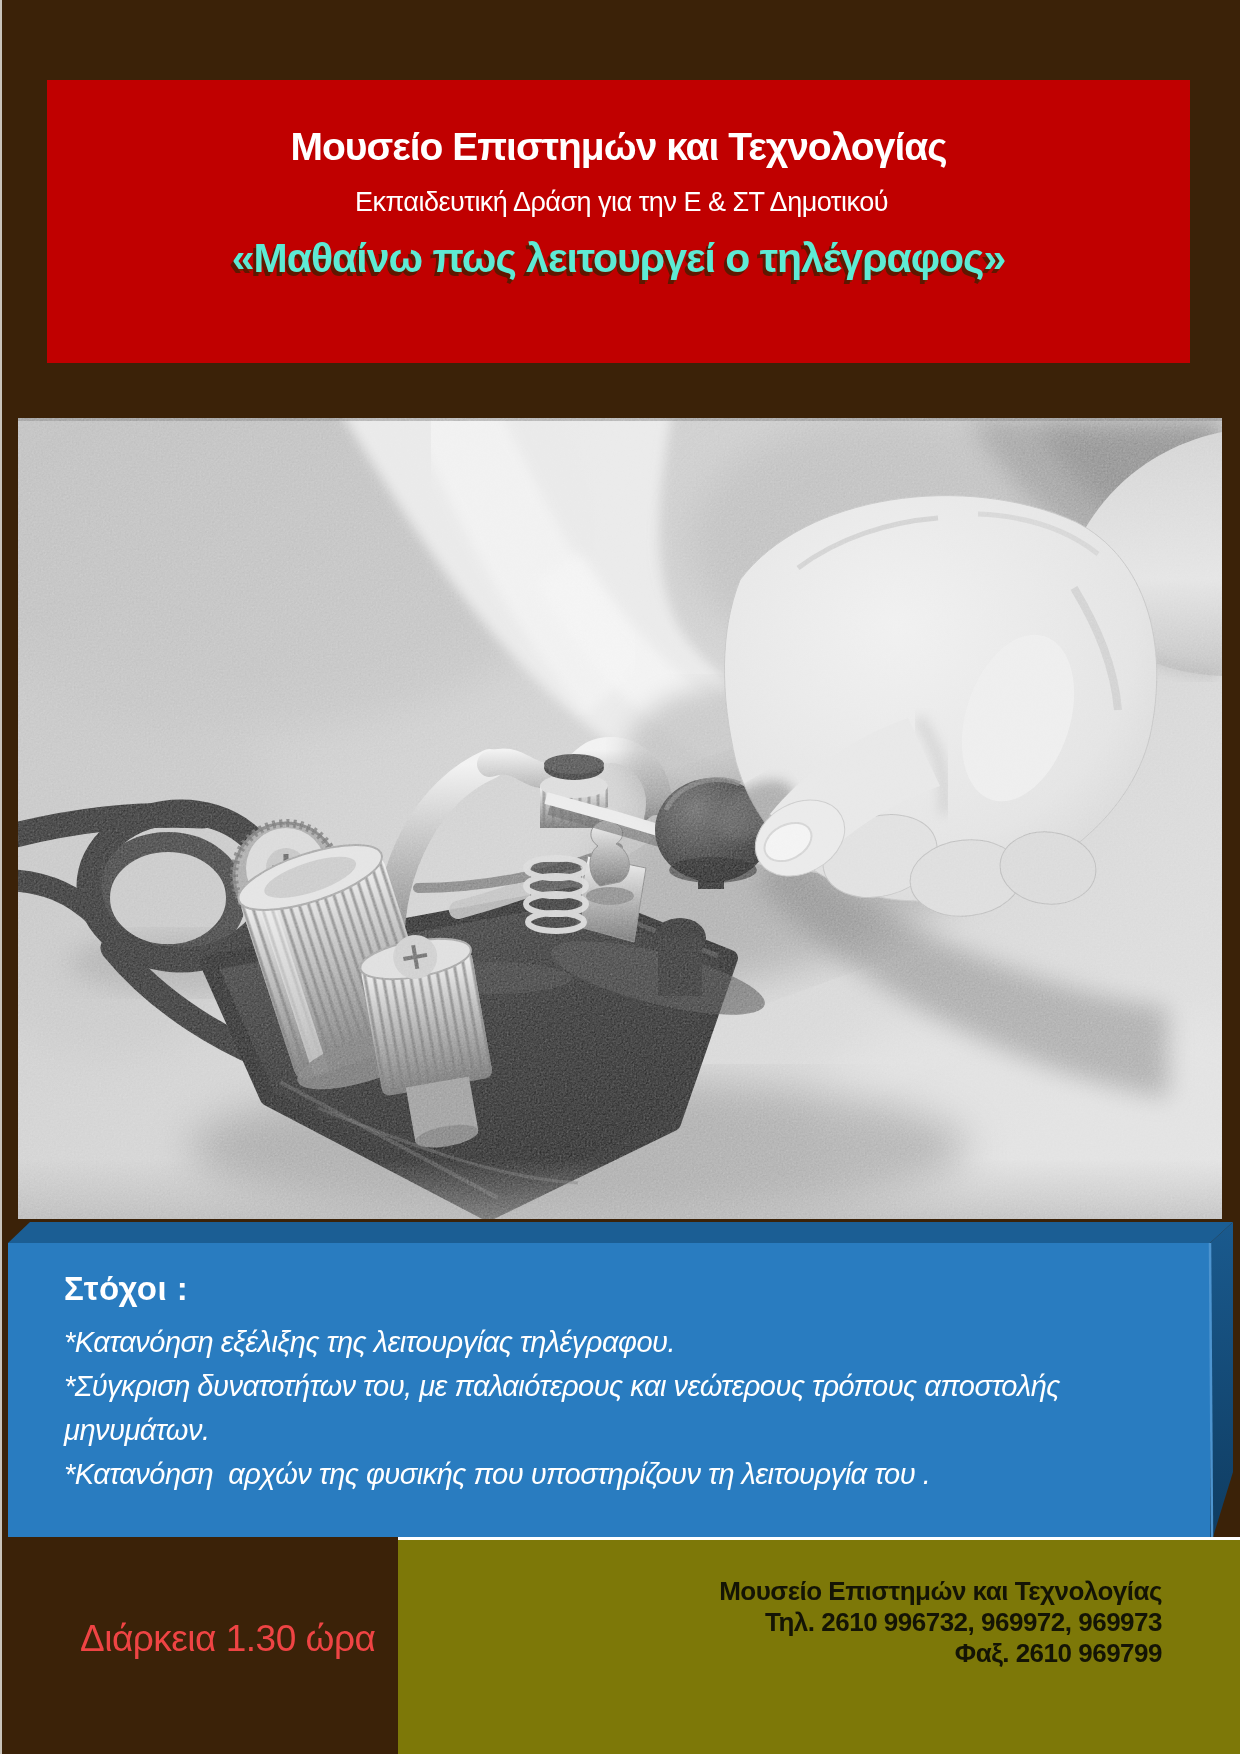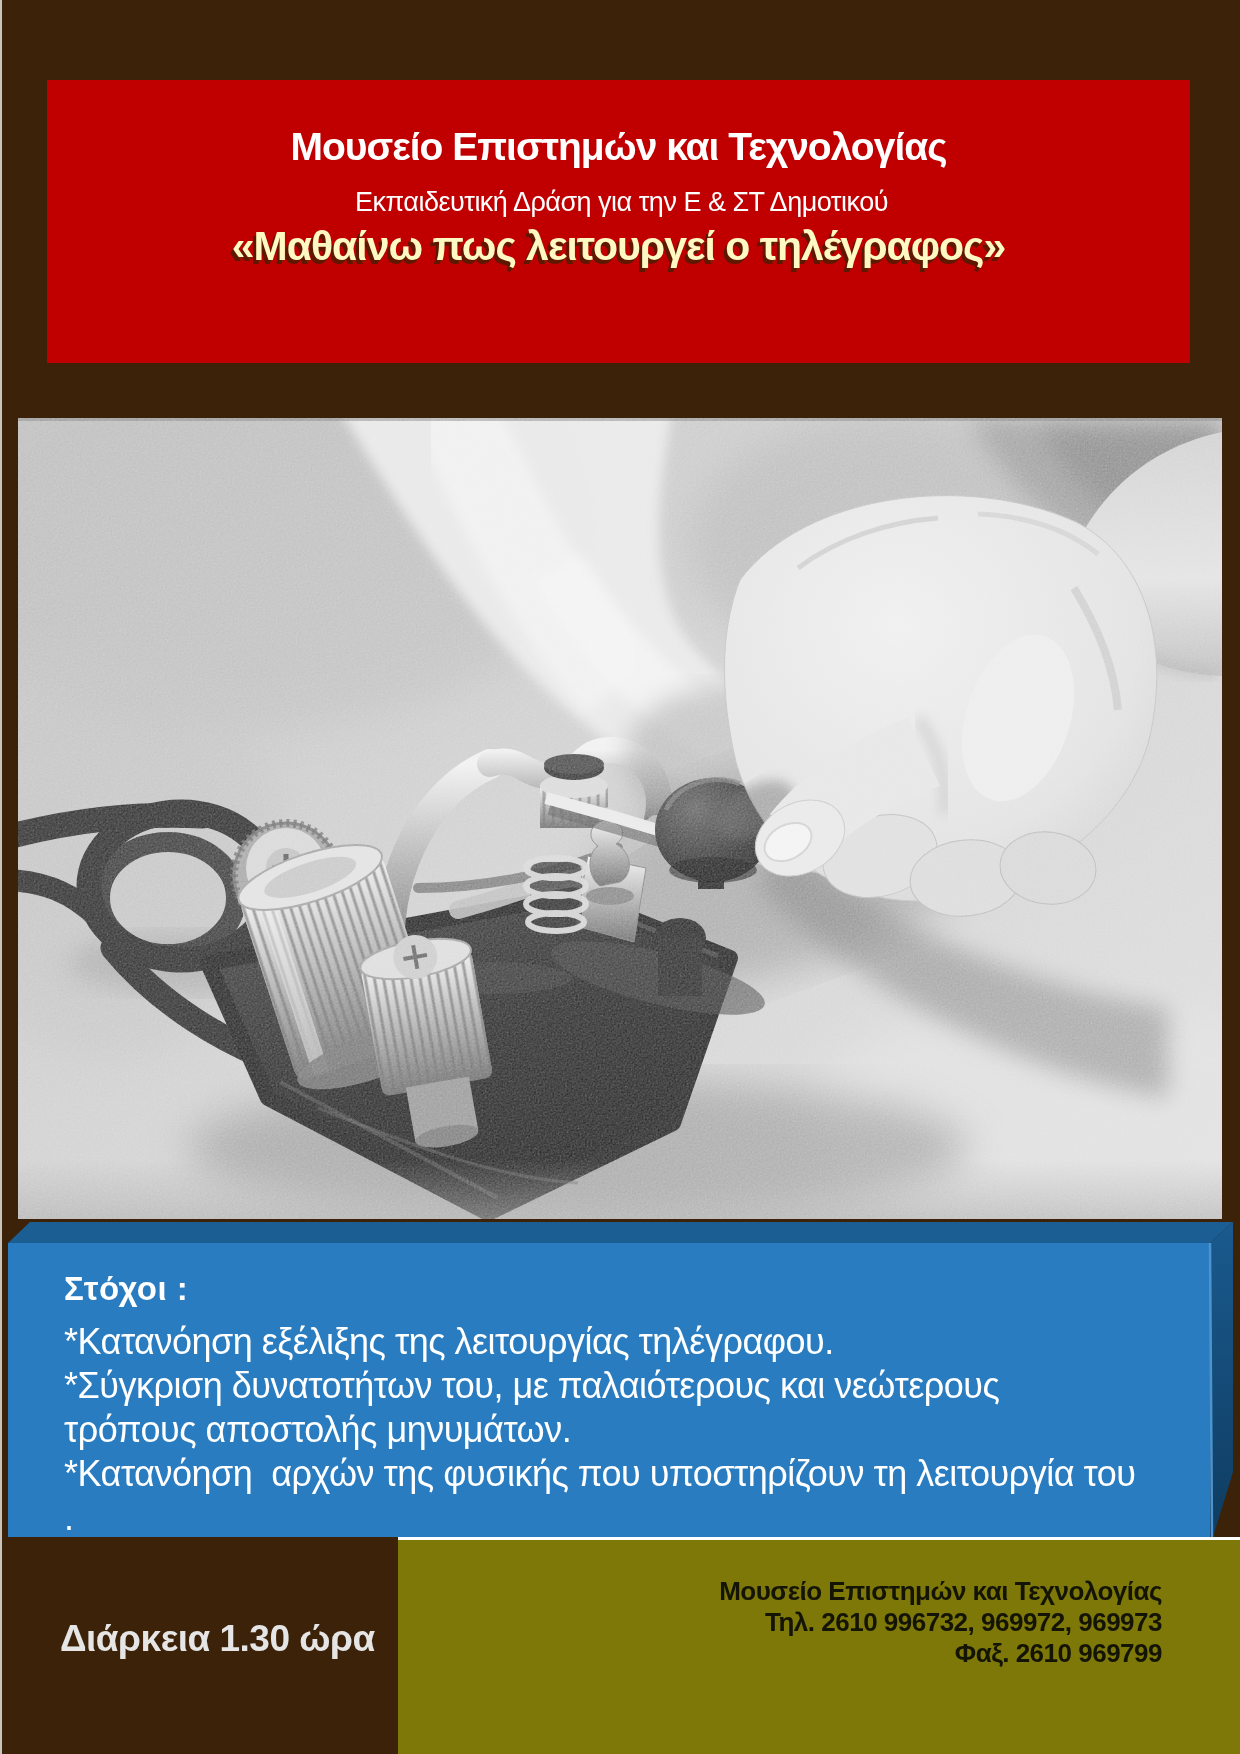--- a/index.html
+++ b/index.html
@@ -5,38 +5,38 @@
   html,body{margin:0;padding:0;background:#3b2208;}
   .page{position:relative;width:1240px;height:1754px;background:#3b2208;overflow:hidden;
         font-family:"Liberation Sans","DejaVu Sans",sans-serif;}
   .left-hairline{position:absolute;left:0;top:0;width:2px;height:100%;background:#e3e0da;opacity:.85;}
 
   
   .banner{position:absolute;left:47px;top:80px;width:1143px;height:283px;background:#c00000;
           text-align:center;box-sizing:border-box;padding-top:40px;}
   .banner-title{color:#ffffff;font-weight:bold;font-size:39px;line-height:53px;letter-spacing:-1px;}
   .banner-subtitle{color:#ffffff;font-size:27px;line-height:34px;margin-top:12px;letter-spacing:-.5px;padding-left:6px;}
-  .banner-activity{color:#fef9c3;font-weight:bold;font-size:41px;line-height:46px;margin-top:4px;
+  .banner-activity{color:#5eead4;font-weight:bold;font-size:41px;line-height:46px;margin-top:16px;
                    letter-spacing:-1px;text-shadow:-3px 4px 0 #5e1700,-1px 2px 0 #7a2400;}
 
   
   .photo{position:absolute;left:18px;top:418px;width:1204px;height:801px;background:#c9c9c9;overflow:hidden;}
   .photo svg{display:block;width:100%;height:100%;}
 
   
   .goals{position:absolute;left:0;top:1222px;width:1056px;height:315px;}
   .goals-bg{position:absolute;left:0;top:0;width:1240px;height:315px;}
   .goals-text{position:absolute;left:64px;top:48px;width:1076px;color:#ffffff;}
   .goals-heading{font-size:33px;font-weight:bold;letter-spacing:.5px;margin-bottom:12px;}
-  .goal-item{font-size:36px;line-height:44px;letter-spacing:-.5px;white-space:pre-wrap;}
+  .goal-item{font-size:29px;line-height:44px;letter-spacing:-.5px;white-space:pre-wrap;font-style:italic;}
 
   
   .olive{position:absolute;left:398px;top:1537px;width:842px;height:217px;background:#7d7808;
          border-top:3px solid #ffffff;box-sizing:border-box;}
-  .duration{position:absolute;left:60px;top:1618px;font-size:37px;font-weight:bold;color:#e5e5e5;
+  .duration{position:absolute;left:80px;top:1618px;font-size:37px;font-weight:normal;color:#ef4444;
             letter-spacing:-.5px;}
   .contact{position:absolute;right:78px;top:1576px;text-align:right;color:#141405;font-weight:bold;
            font-size:26px;line-height:31px;letter-spacing:-.5px;}
 </style>
 </head>
 <body>
 
 <div class="page">
   <div class="left-hairline"></div>
 

